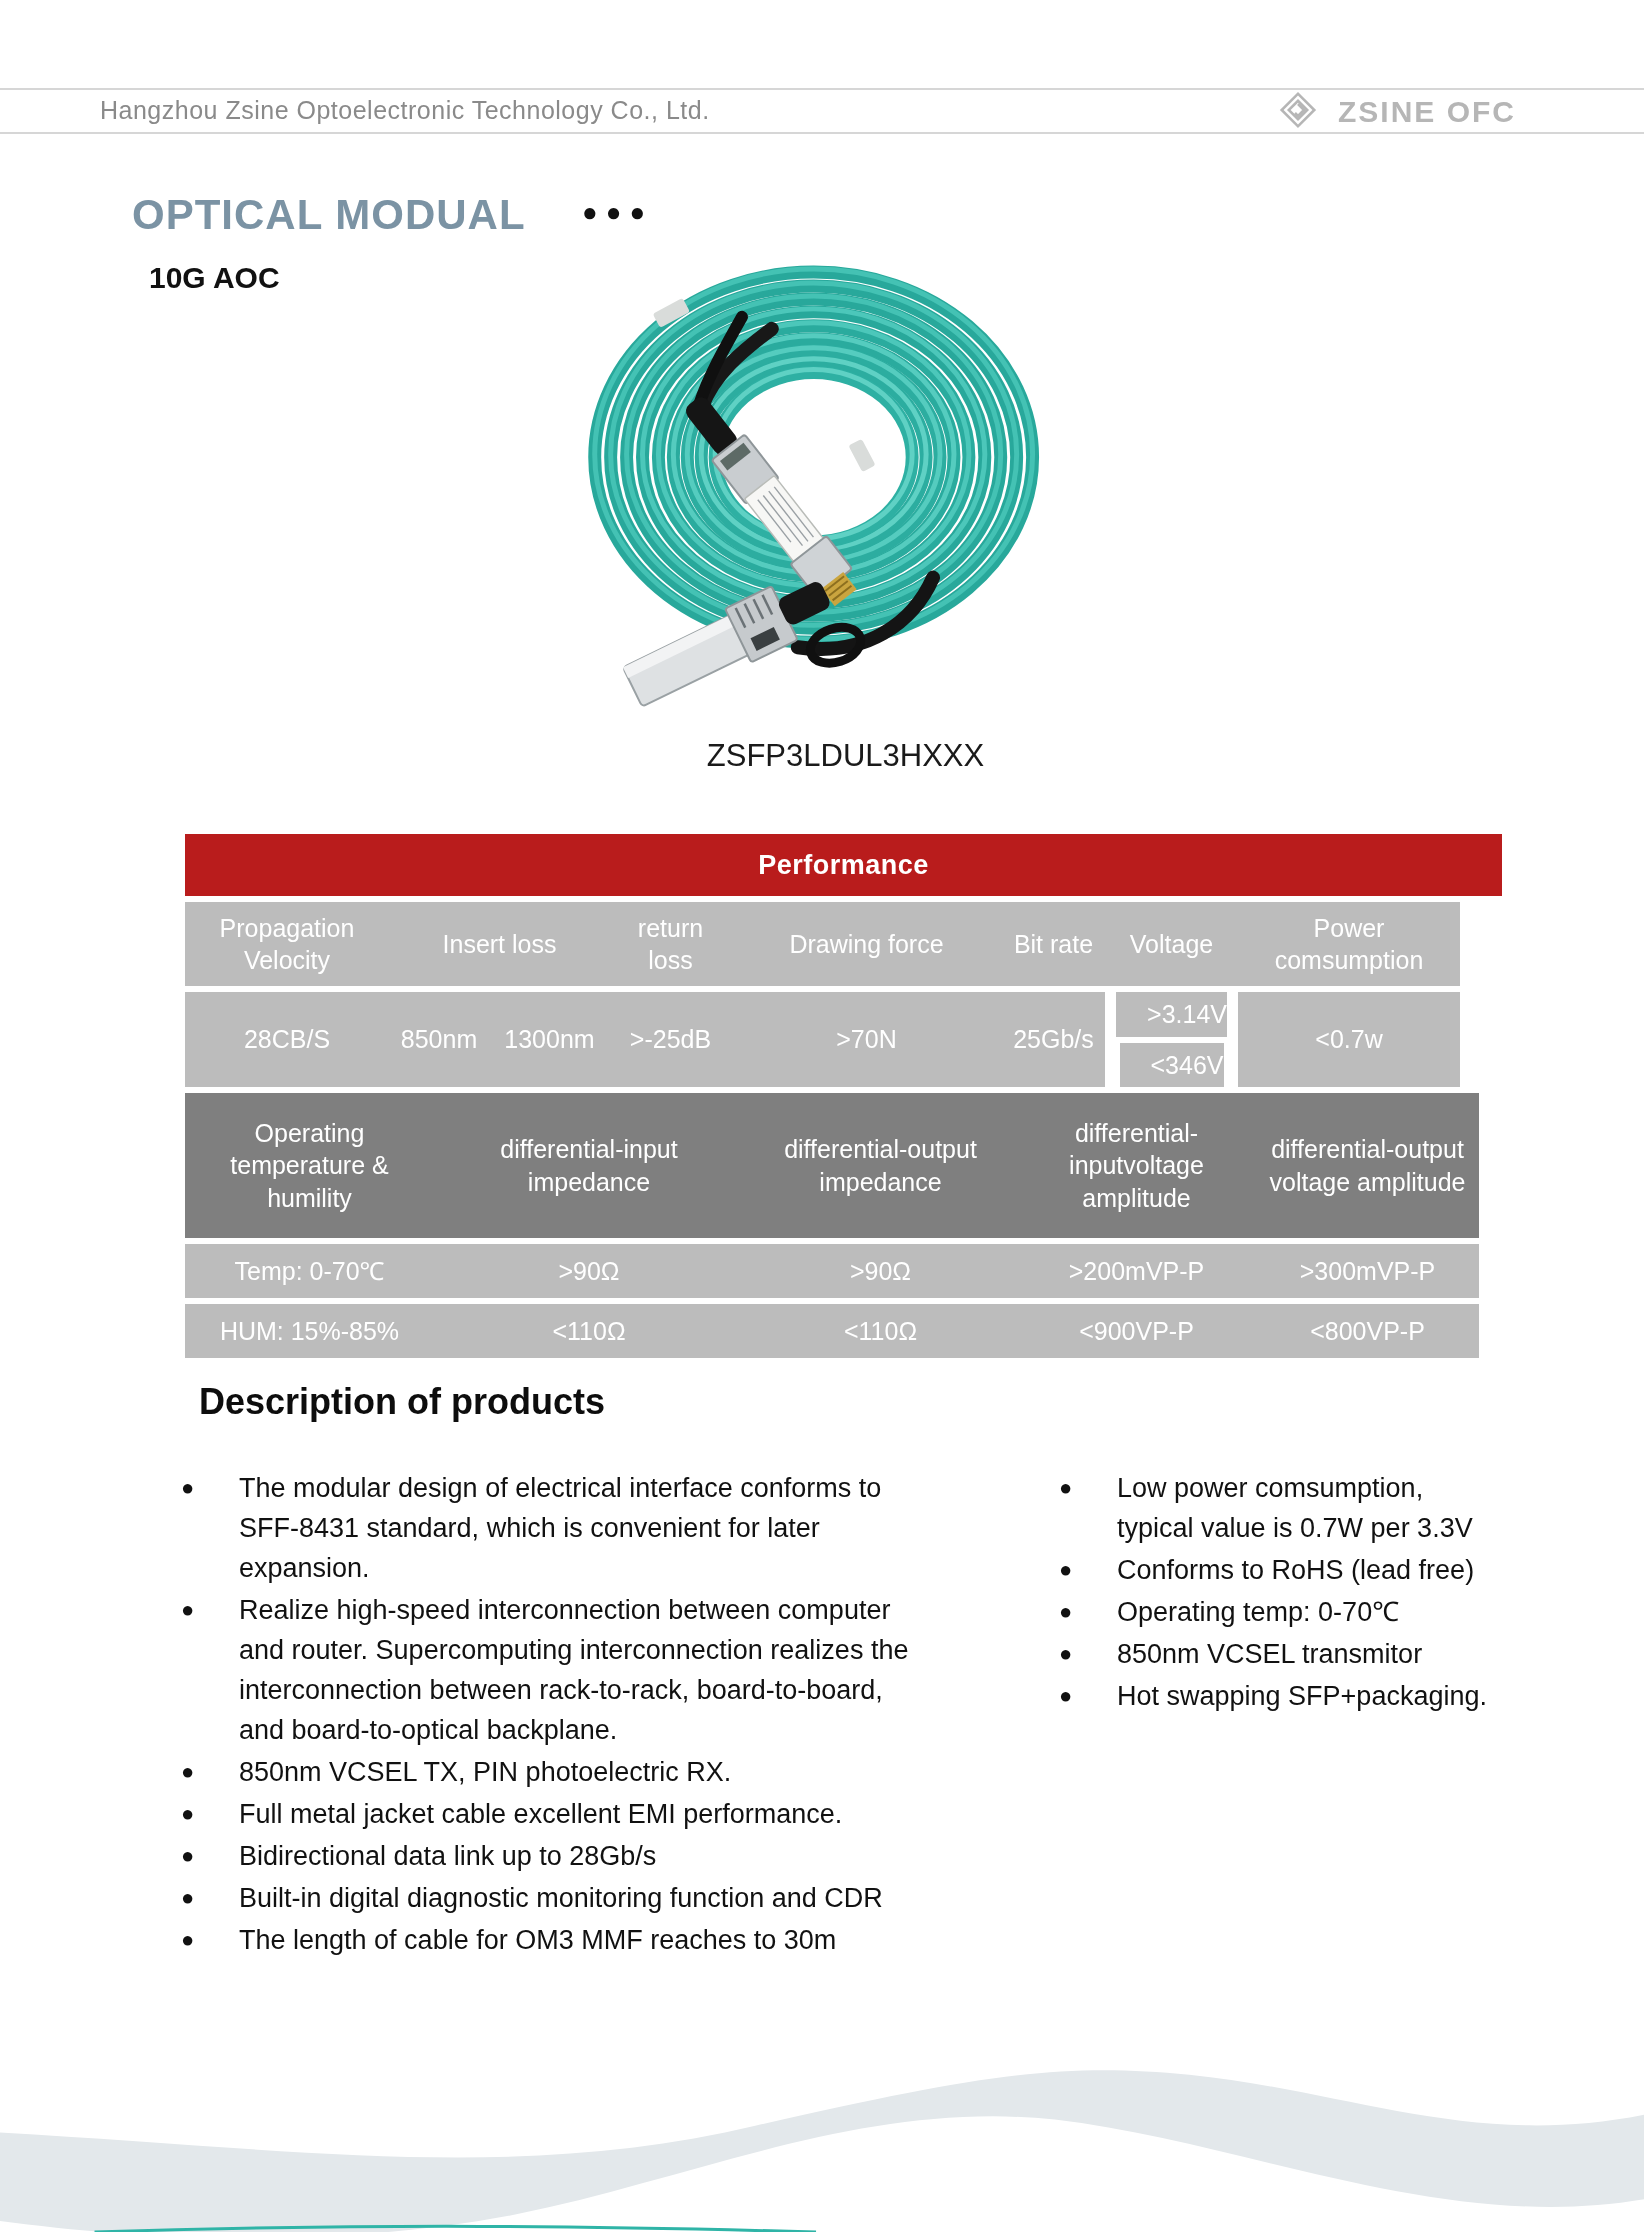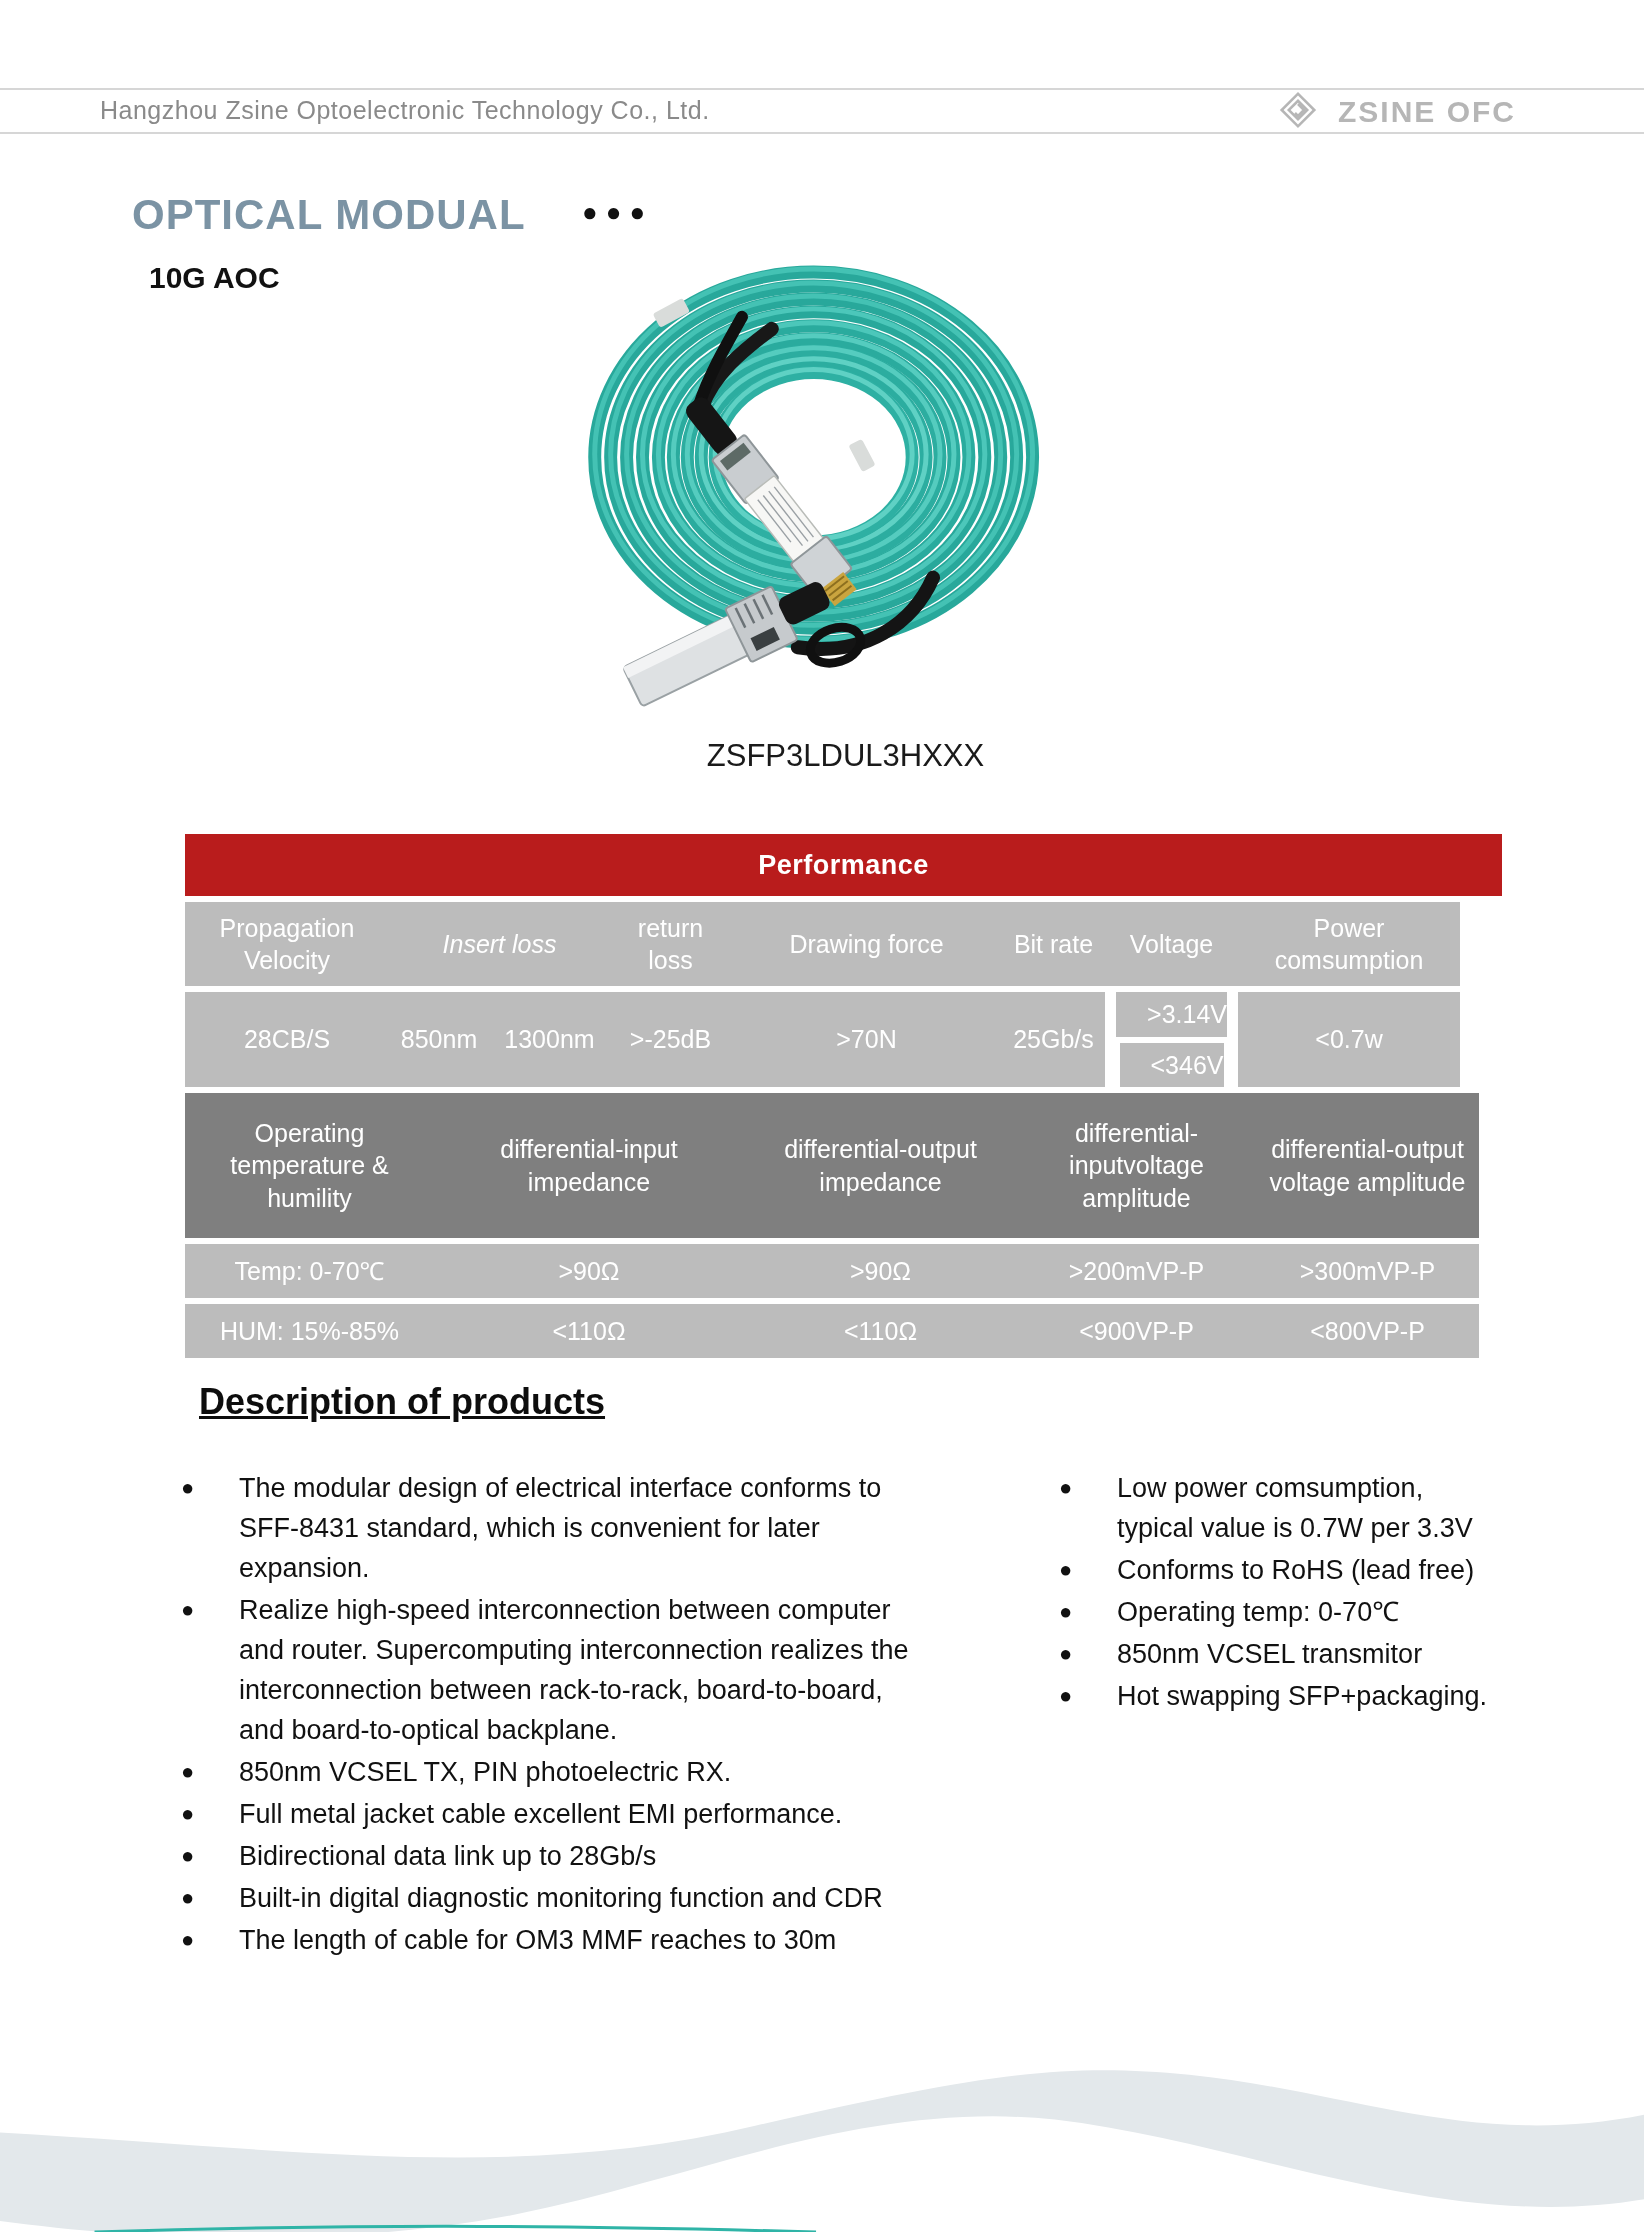--- a/index.html
+++ b/index.html
@@ -29,26 +29,26 @@
   .perf-bar { height:62px; background:#b91c1c; color:#fff; font-size:27px; font-weight:bold; display:flex; align-items:center; justify-content:center; letter-spacing:0.5px; }
   .grid { display:grid; margin-top:6px; }
   .s1 { grid-template-columns:204px 100px 121px 121px 271px 103px 133px 222px; }
   .s2 { grid-template-columns:249px 310px 273px 239px 223px; }
   .cell { background:#bcbcbc; color:#fff; font-size:25px; display:flex; align-items:center; justify-content:center; text-align:center; padding:6px 8px; line-height:1.3; }
   .cell-dark { background:#7f7f7f; }
   .h1row > .cell { min-height:84px; }
   .v1row > .cell { min-height:95px; }
   .s2 .hd { min-height:145px; }
   .s2 .r  { min-height:54px; }
-  .span2 { grid-column:span 2;font-style:italic; }
+  .span2 { grid-column:span 2; }
   .vstack { display:flex; flex-direction:column; gap:6px; padding:0; background:transparent; }
   .vstack > div { flex:1; background:#bcbcbc; display:flex; align-items:center; justify-content:center;padding-left:31px; }
 
   
-  .desc-heading { position:absolute; left:199px; top:1381px; font-size:36px; font-weight:bold; color:#0d0d0d;text-decoration:underline; }
+  .desc-heading { position:absolute; left:199px; top:1381px; font-size:36px; font-weight:bold; color:#0d0d0d; }
   ul.bullets { position:absolute; list-style:none; top:1468px; }
   ul.bullets li { position:relative; padding-left:60px; font-size:27px; color:#111; line-height:40px; margin-bottom:2px; }
   ul.bullets li::before { content:"●"; position:absolute; left:2px; top:0; font-size:22px; color:#111; }
   .bullets-left { left:179px; width:736px; }
   .bullets-right { left:1057px; width:444px; }
   .bullets-right li { padding-left:56px; }
 
   
   .wave { position:absolute; left:0; top:2038px; width:1645px; height:195px; }
 </style>

